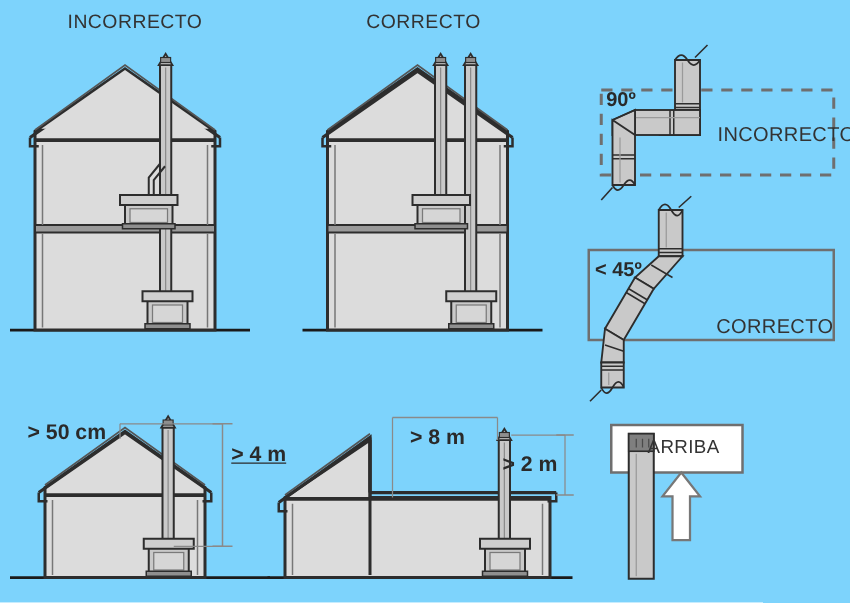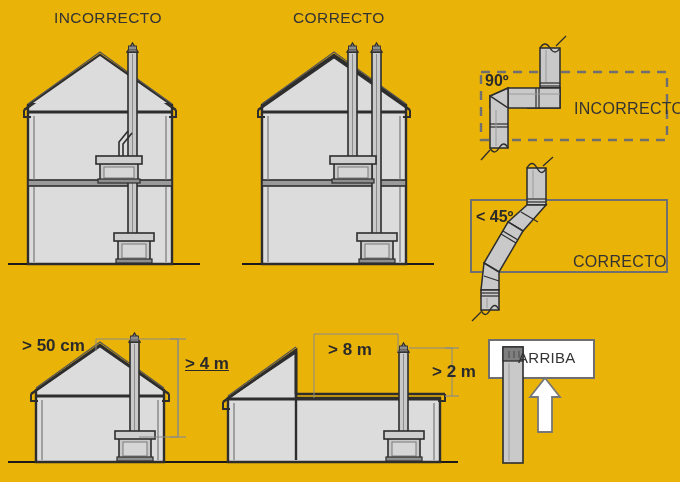--- a/index.html
+++ b/index.html
@@ -7,21 +7,21 @@
     padding: 0;
     background: #ffffff;
   }
   body {
     font-family: "Liberation Sans", sans-serif;
   }
   #canvas {
     position: relative;
     width: 680px;
     height: 482px;
-    background: #eab308;
+    background: #7dd3fc;
     overflow: hidden;
   }
   .label {
     position: absolute;
     color: #2b2b2b;
     white-space: nowrap;
     line-height: 1;
   }
   .title-label {
     font-size: 15.5px;
@@ -329,21 +329,21 @@
 
       <g>
         <path d="M545 378 L560 397 L552 397 L552 432 L538 432 L538 397 L530 397 Z" fill="#ffffff" stroke="#777777" stroke-width="1.8"></path>
       </g>
     </g>
   </svg>
 
   <div class="label dim-label" style="left:22px; top:337px;">&gt; 50 cm</div>
   <div class="label dim-label" style="left:185px; top:355px;text-decoration:underline;">&gt; 4 m</div>
   <div class="label dim-label" style="left:328px; top:314px;margin-top:27px;">&gt; 8 m</div>
-  <div class="label dim-label" style="left:432px; top:363px;">&gt; 2 m</div>
+  <div class="label dim-label" style="left:402px; top:363px;">&gt; 2 m</div>
 
   <div class="label angle-label" style="left:485px; top:45px;">90º</div>
   <div class="label panel-label" style="left:574px; top:101px;">INCORRECTO</div>
 
   <div class="label angle-label" style="left:476px; top:181px;">&lt; 45º</div>
   <div class="label panel-label" style="left:573px; top:254px;">CORRECTO</div>
 
   <div class="label panel-label" style="left:518px; top:350px; font-size:15px;text-align:right;">ARRIBA</div>
 
 </div>

